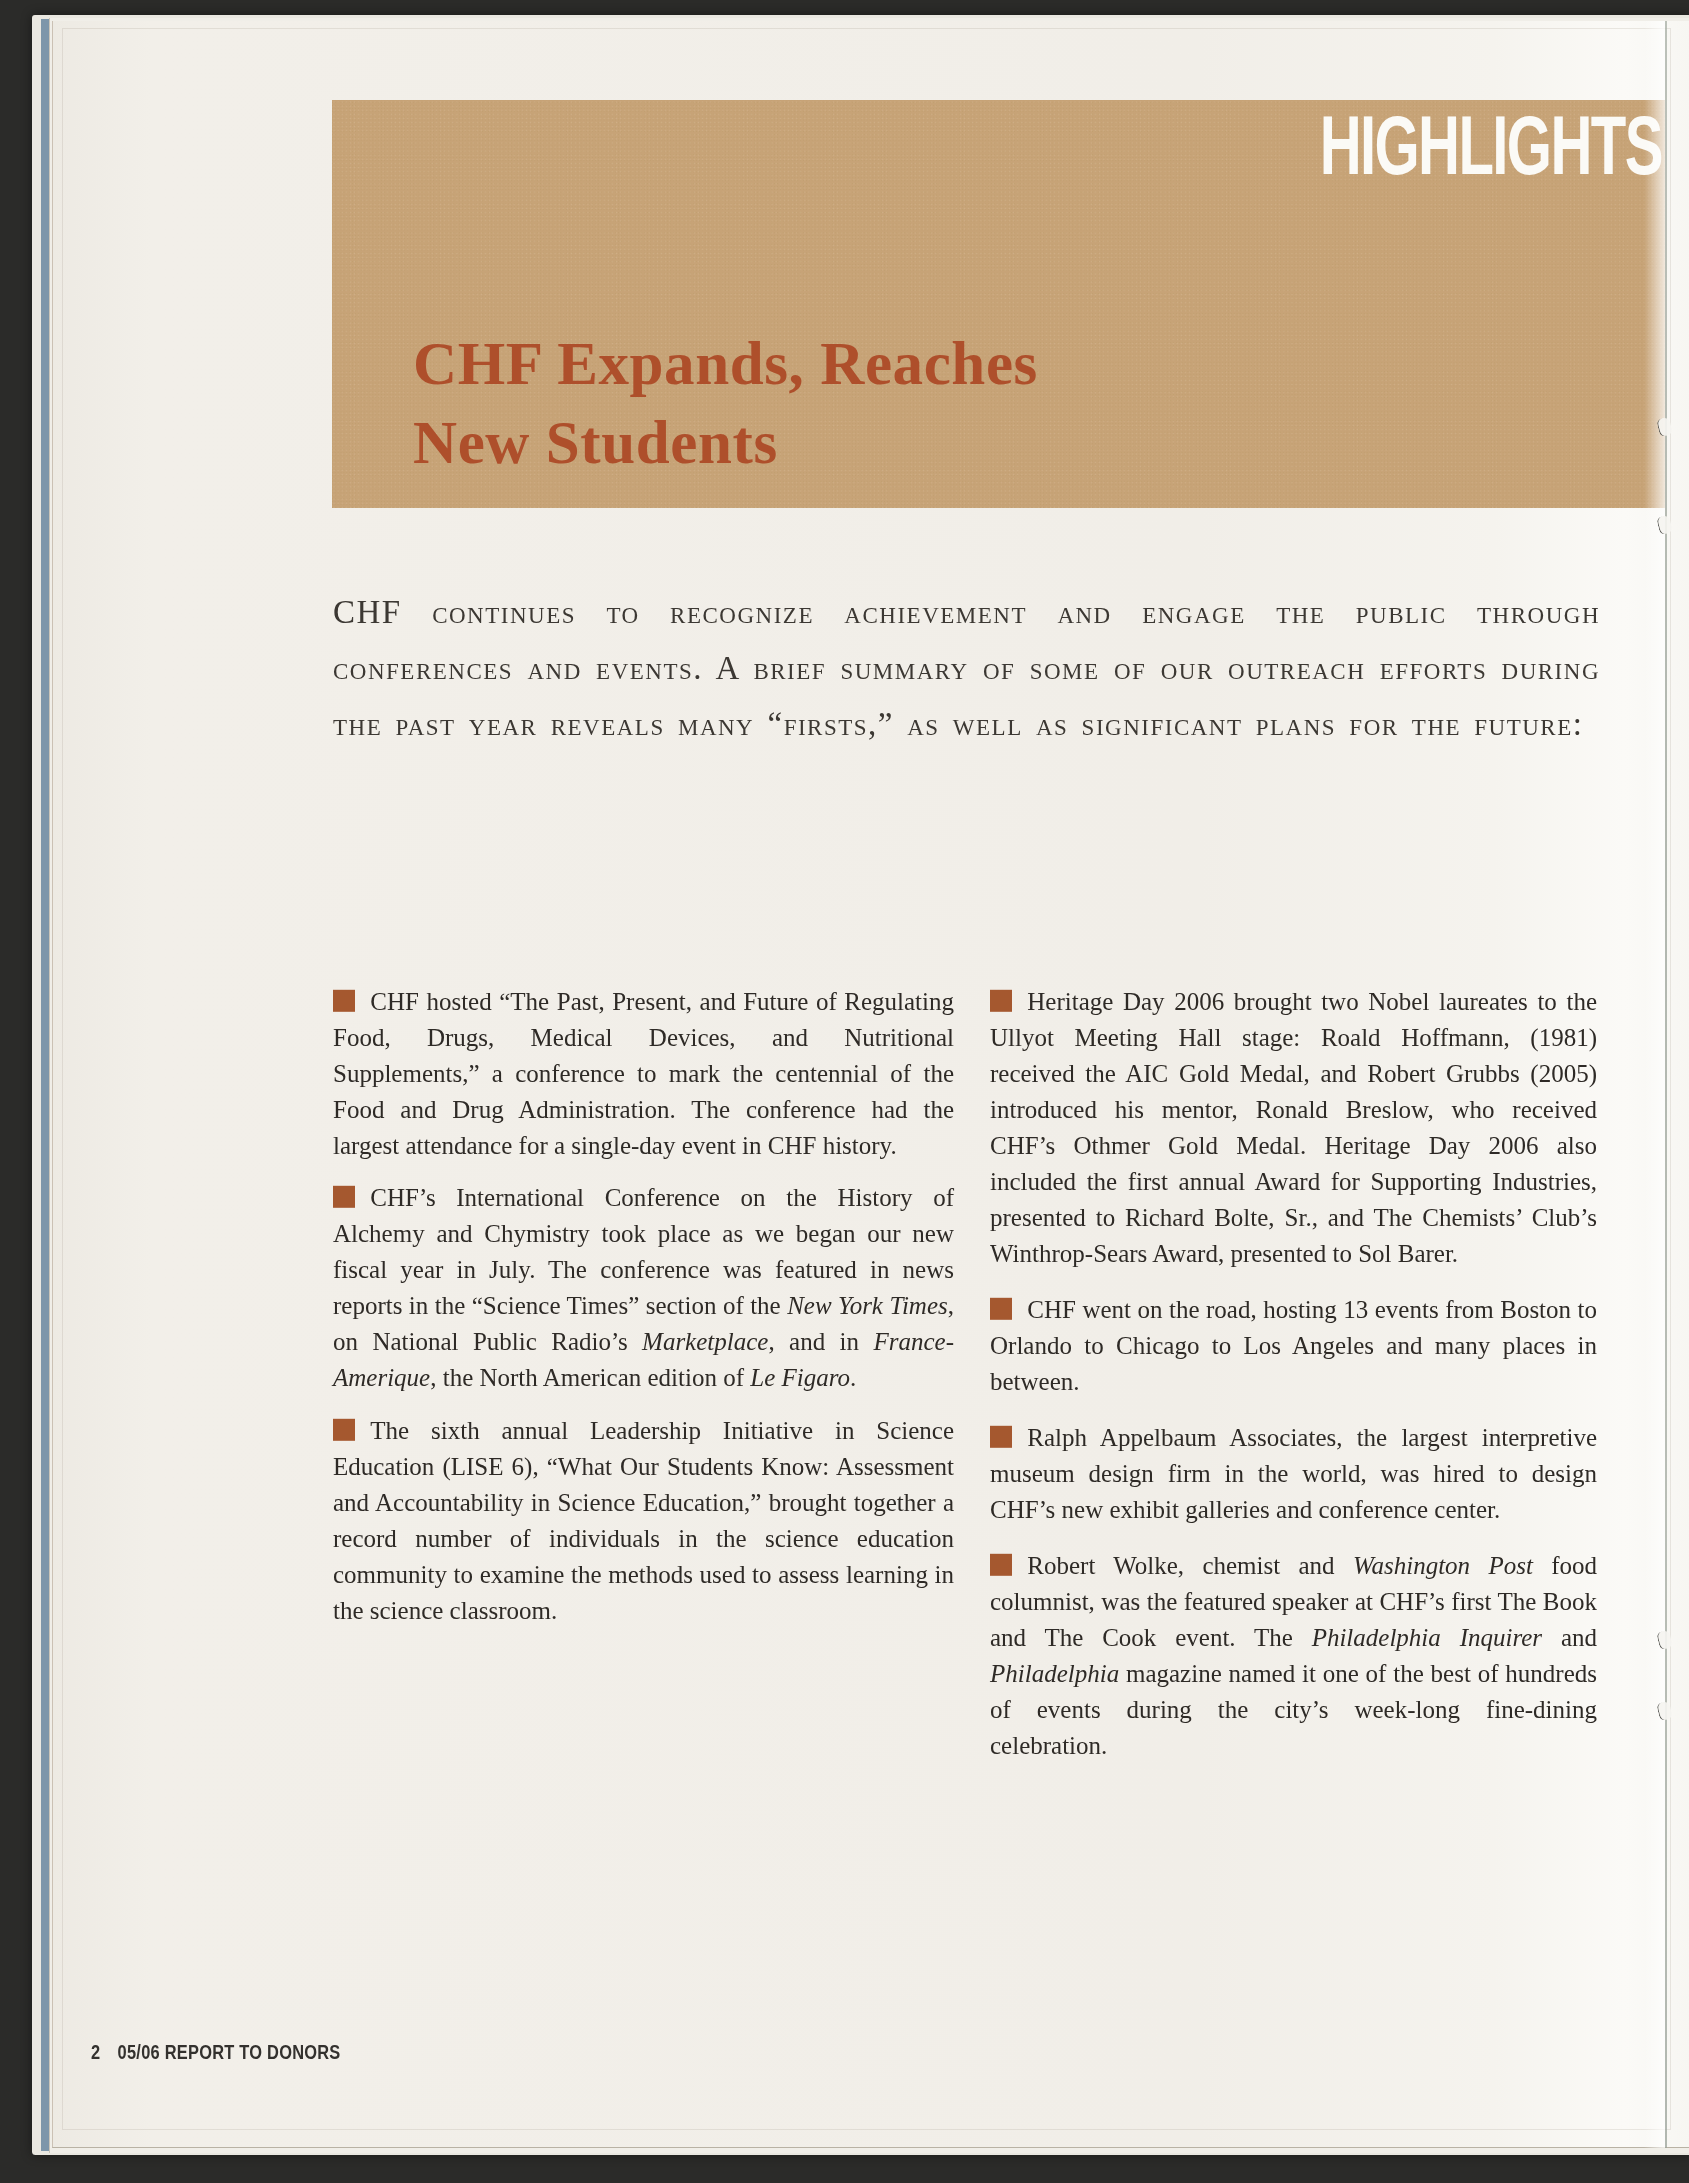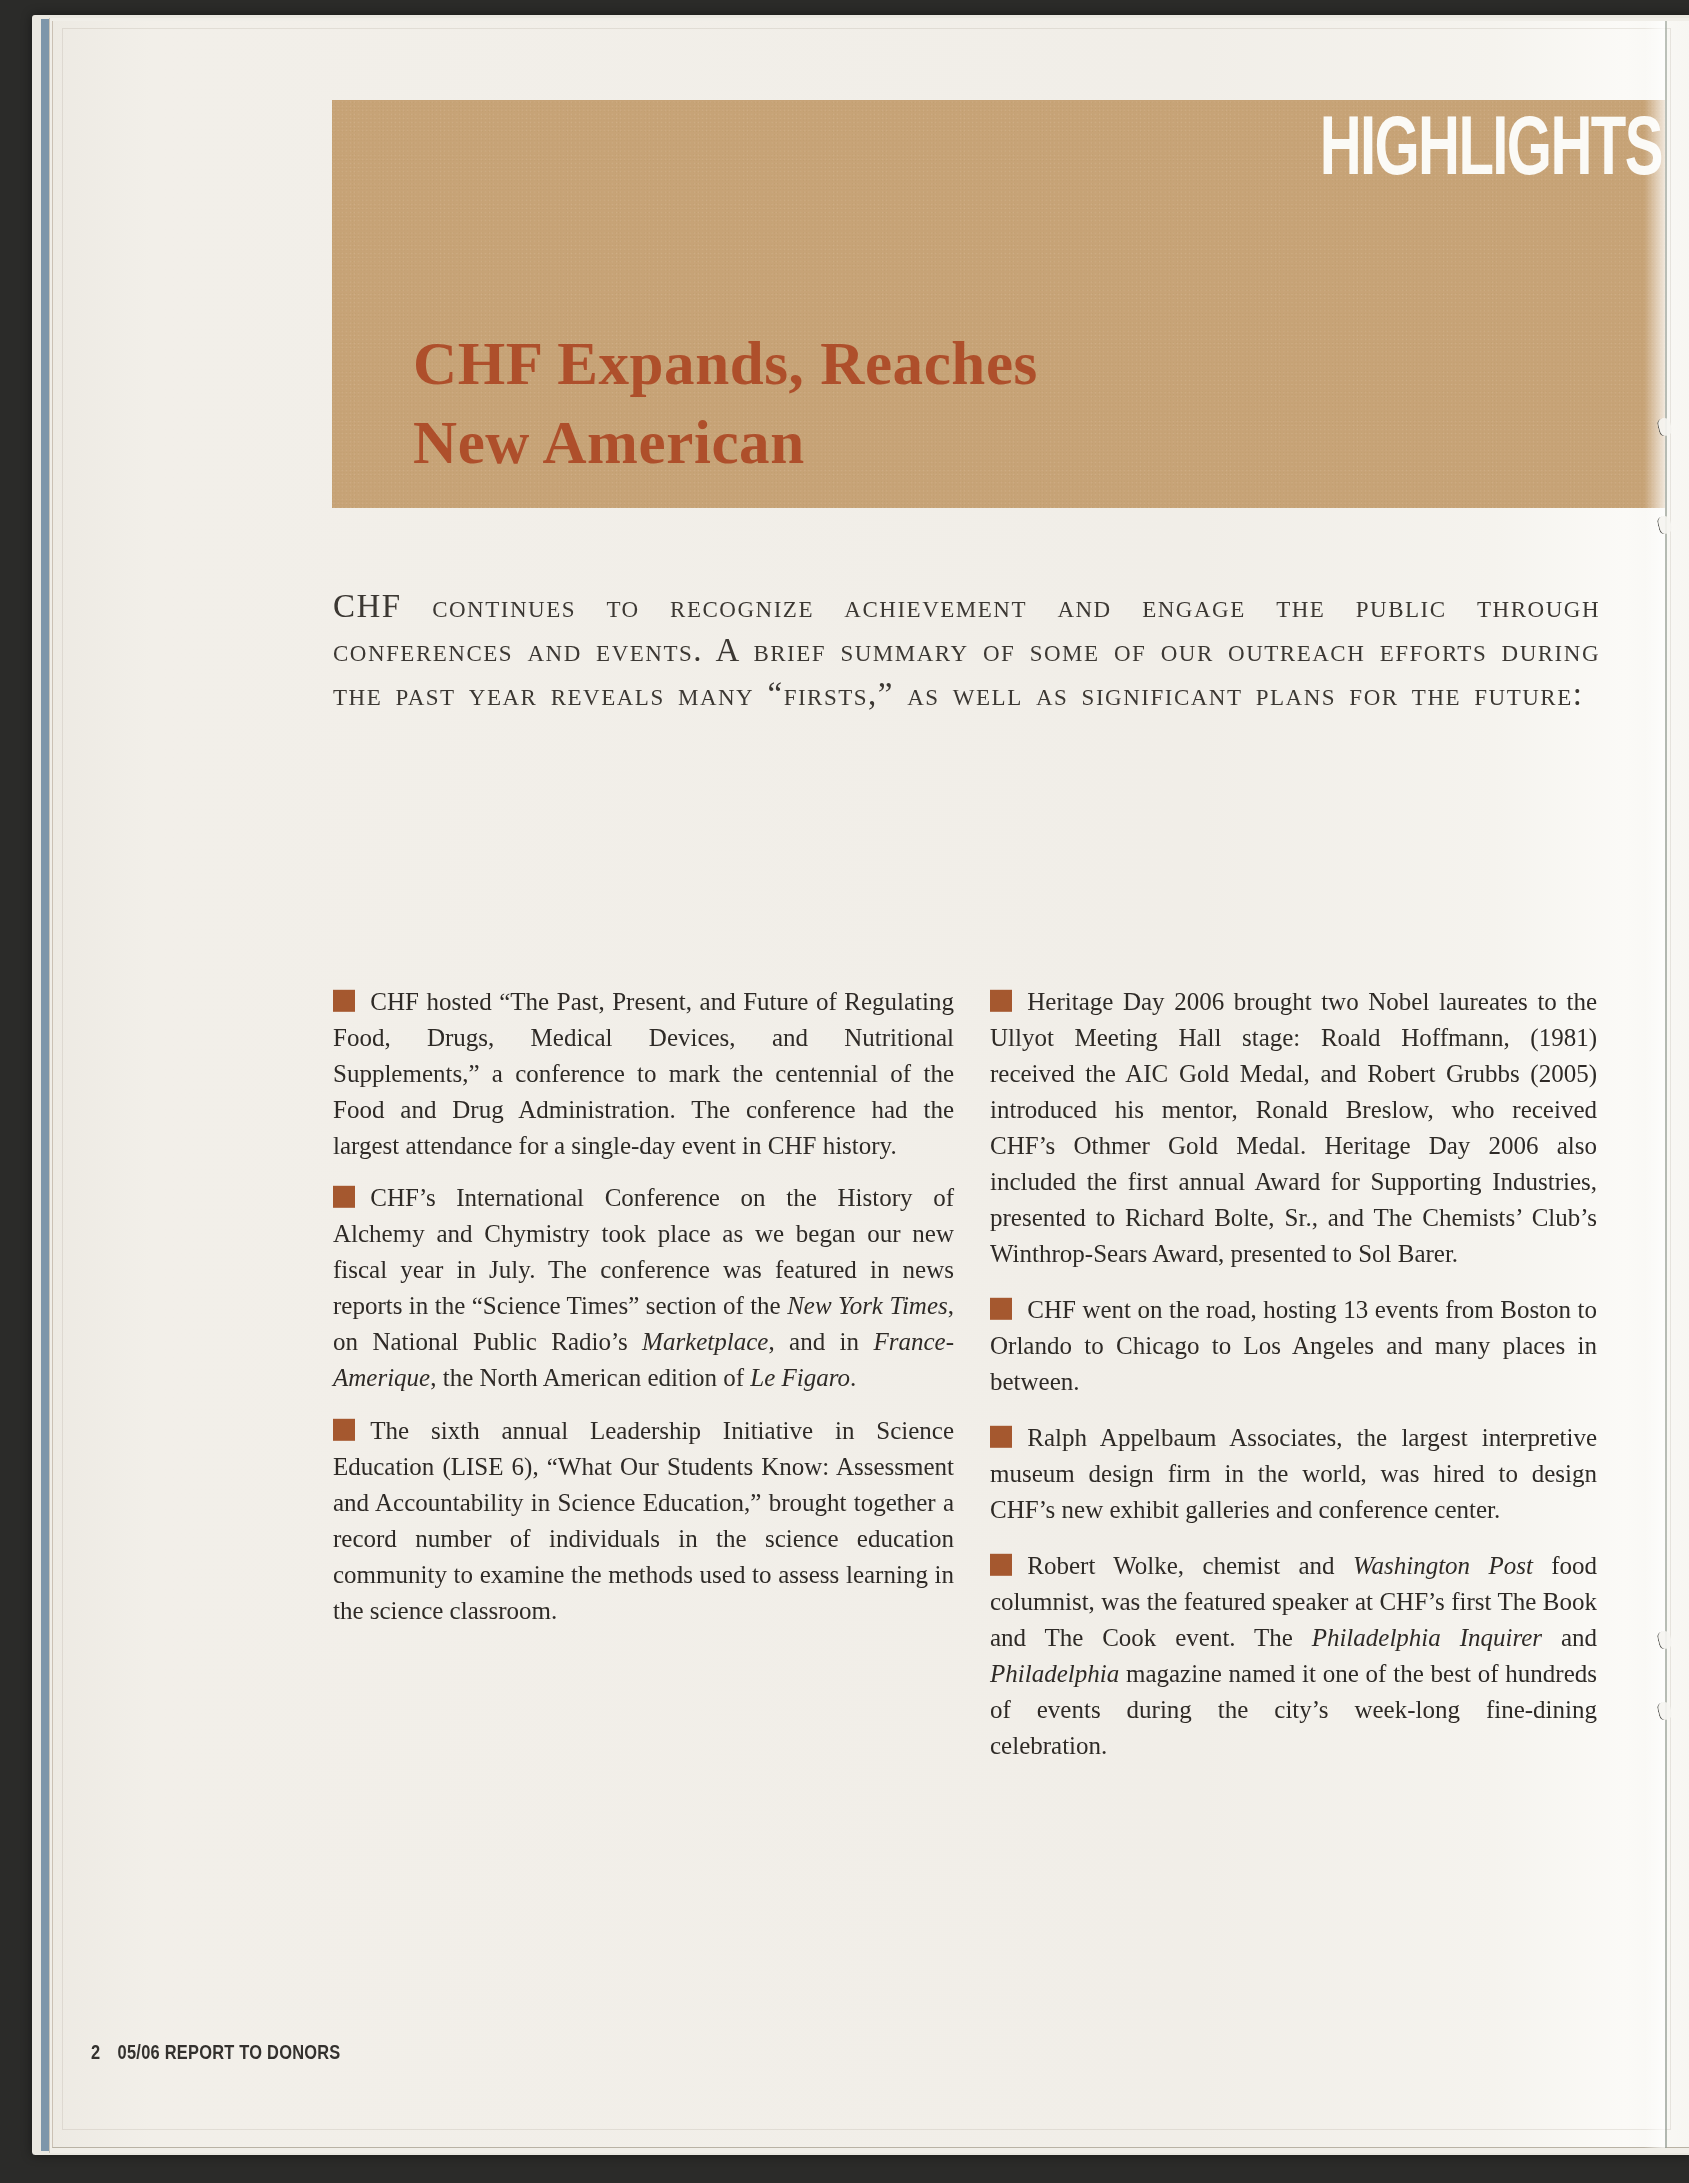--- a/index.html
+++ b/index.html
@@ -80,21 +80,21 @@
     white-space:nowrap;
   }
   .page-title{
     position:absolute;left:81px;top:224px;margin:0;
     font-weight:700;font-size:61px;line-height:79px;
     color:var(--title,#ae4f2b);letter-spacing:0.6px;
   }
   
   .intro{
     position:absolute;left:280px;top:563px;width:1267px;margin:0;
-    font-size:33px;line-height:44px;
+    font-size:33px;line-height:56px;
     font-variant:small-caps;letter-spacing:1.5px;word-spacing:3.5px;
     text-align:justify;color:var(--intro-ink,#3c3833);
   }
   
   .col{
     position:absolute;top:949px;
     font-size:25px;line-height:36px;color:var(--body-ink,#2e2a26);
     text-align:justify;hyphens:auto;margin-top:14px;-webkit-hyphens:auto;
   }
   .col-left{left:280px;width:621px;}
@@ -122,21 +122,21 @@
 <div class="sheet-under"></div>
 <div class="sheet-blue"></div>
 <div class="sheet-under2"></div>
 
 <div class="page">
 
   <div class="banner">
     <div class="kicker">HIGHLIGHTS</div>
     <h1 class="page-title">
       <span>CHF Expands, Reaches</span><br>
-      <span>New American</span>
+      <span>New Students</span>
     </h1>
   </div>
 
   <p class="intro">CHF continues to recognize achievement and engage the public through conferences and events. A brief summary of some of our outreach efforts during the past year reveals many “firsts,” as well as significant plans for the future:</p>
 
   <div class="col col-left">
       <p class="bullet-para"><span class="bullet-square"></span><span>CHF hosted “The Past, Present, and Future of Regulating Food, Drugs, Medical Devices, and Nutritional Supplements,” a conference to mark the centennial of the Food and Drug Administration. The conference had the largest attendance for a single-day event in CHF history.</span></p>
       <p class="bullet-para"><span class="bullet-square"></span><span>CHF’s International Conference on the History of Alchemy and Chymistry took place as we began our new fiscal year in July. The conference was featured in news reports in the “Science Times” section of the </span><em>New York Times</em><span>, on National Public Radio’s </span><em>Marketplace</em><span>, and in </span><em>France-Amerique</em><span>, the North American edition of </span><em>Le Figaro</em><span>.</span></p>
       <p class="bullet-para"><span class="bullet-square"></span><span>The sixth annual Leadership Initiative in Science Education (LISE 6), “What Our Students Know: Assessment and Accountability in Science Education,” brought together a record number of individuals in the science education community to examine the methods used to assess learning in the science classroom.</span></p>
     </div>

